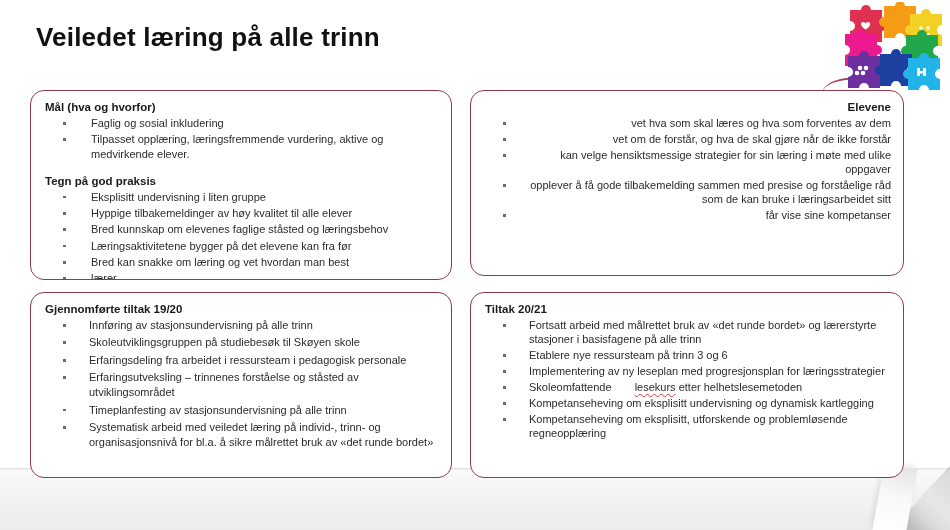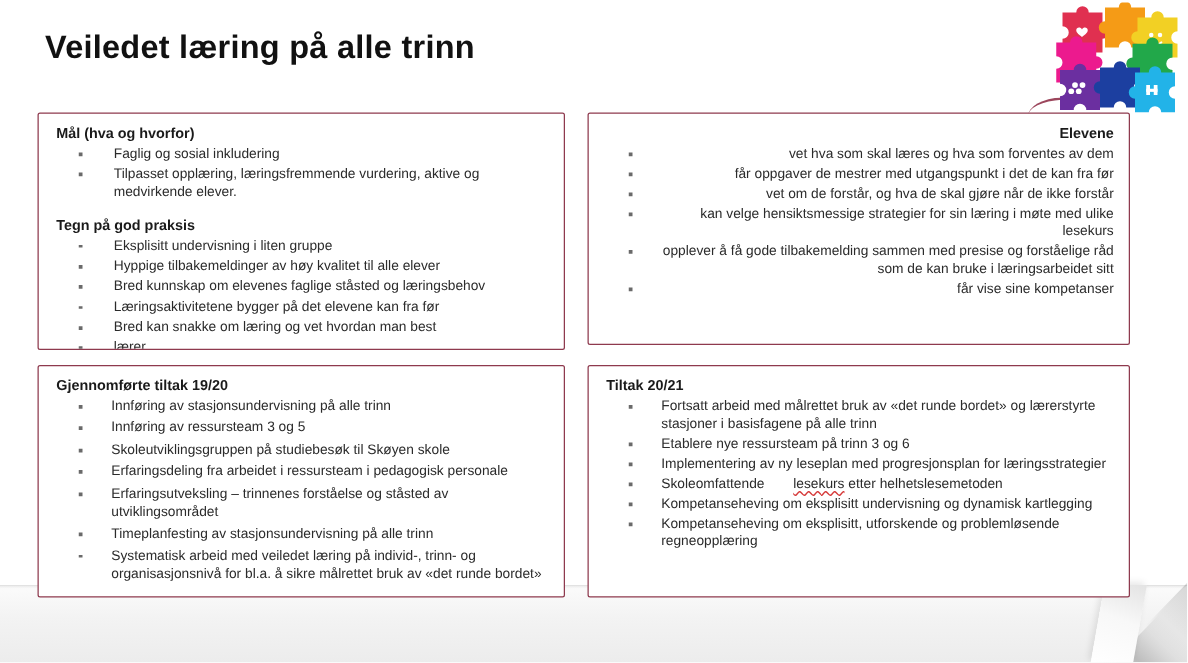--- a/index.html
+++ b/index.html
@@ -95,21 +95,21 @@
     font-weight: bold;
     color: #111111;
     letter-spacing: 0.2px;
     white-space: nowrap;
   }
 
   
   .box {
     position: absolute;
     border: 1.4px solid #8e3a4e;
-    border-radius: 2px;
+    border-radius: 14px;
     background: #ffffff;
     box-sizing: border-box;
     padding: 9px 12px 8px 14px;
     overflow: hidden;
   }
   .box-tl { left: 30px;  top: 90px;  width: 422px; height: 190px; }
   .box-tr { left: 470px; top: 90px;  width: 434px; height: 186px; text-align: right; }
   .box-bl { left: 30px;  top: 292px; width: 422px; height: 186px; }
   .box-br { left: 470px; top: 292px; width: 434px; height: 186px; }
 
@@ -244,33 +244,31 @@
       <li>Læringsaktivitetene bygger på det elevene kan fra før</li>
       <li>Bred kan snakke om læring og vet hvordan man best</li>
       <li>lærer</li>
     </ul>
   </div>
 
   <div class="box box-tr">
     <div class="box-heading">Elevene</div>
     <ul class="bullets">
       <li>vet hva som skal læres og hva som forventes av dem</li>
-      <li>får oppgaver de mestrer med utgangspunkt i det de kan fra før</li>
       <li>vet om de forstår, og hva de skal gjøre når de ikke forstår</li>
-      <li>kan velge hensiktsmessige strategier for sin læring i møte med ulike lesekurs</li>
+      <li>kan velge hensiktsmessige strategier for sin læring i møte med ulike oppgaver</li>
       <li>opplever å få gode tilbakemelding sammen med presise og forståelige råd som de kan bruke i læringsarbeidet sitt</li>
       <li>får vise sine kompetanser</li>
     </ul>
   </div>
 
   <div class="box box-bl">
     <div class="box-heading">Gjennomførte tiltak 19/20</div>
     <ul class="bullets">
       <li>Innføring av stasjonsundervisning på alle trinn</li>
-      <li>Innføring av ressursteam 3 og 5</li>
       <li>Skoleutviklingsgruppen på studiebesøk til Skøyen skole</li>
       <li>Erfaringsdeling fra arbeidet i ressursteam i pedagogisk personale</li>
       <li>Erfaringsutveksling – trinnenes forståelse og ståsted av utviklingsområdet</li>
     </ul>
     <ul class="bullets">
       <li>Timeplanfesting av stasjonsundervisning på alle trinn</li>
       <li>Systematisk arbeid med veiledet læring på individ-, trinn- og organisasjonsnivå for bl.a. å sikre målrettet bruk av «det runde bordet»</li>
 
     </ul>
   </div>

